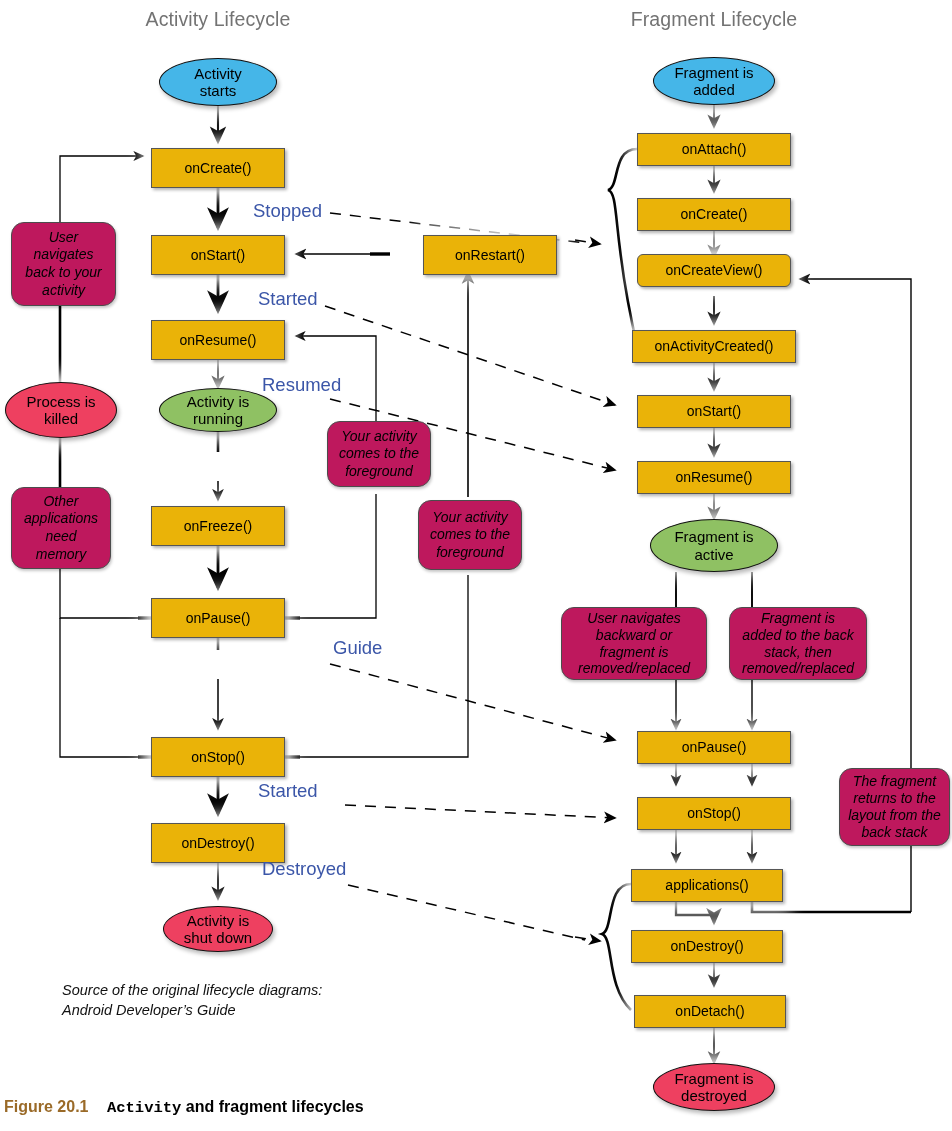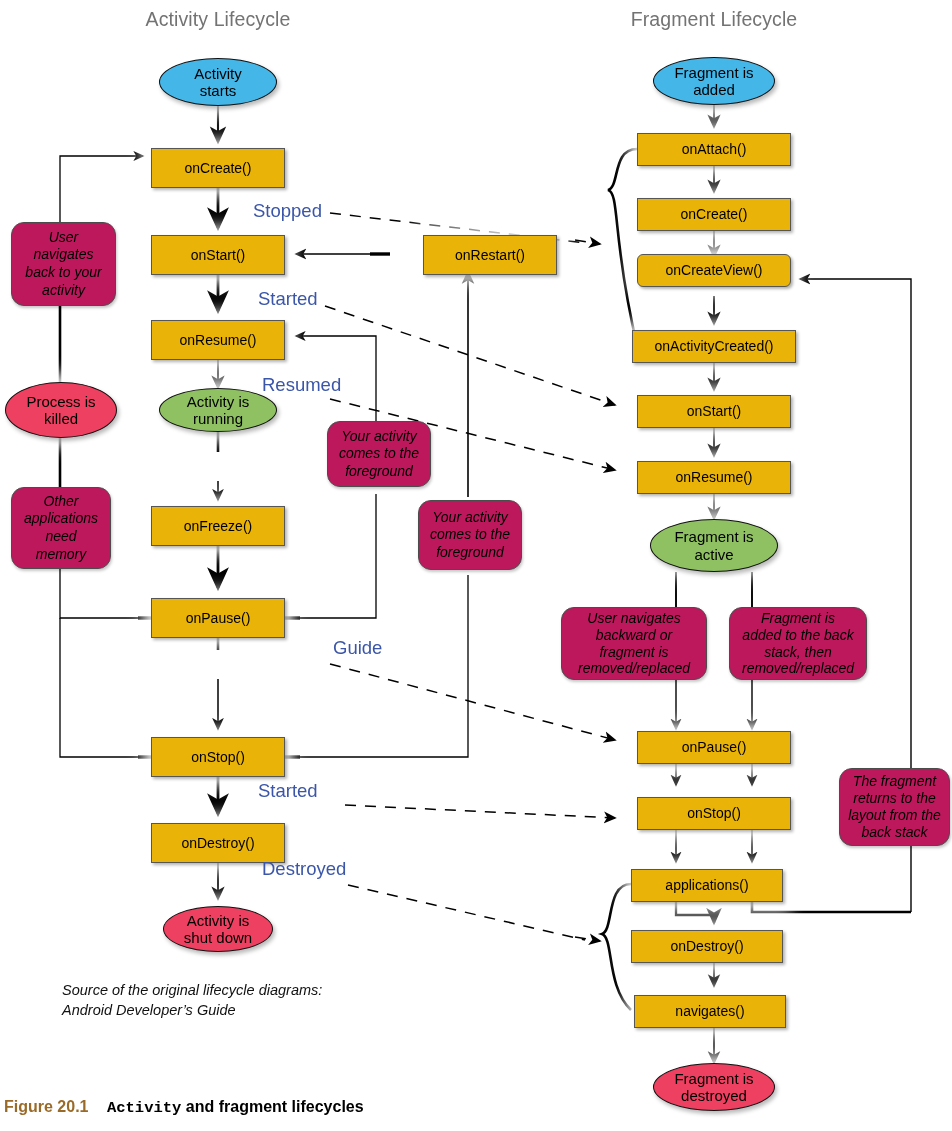--- a/index.html
+++ b/index.html
@@ -219,21 +219,21 @@
 removed/replaced</div>
 
   <div class="node proc" style="left:637px;top:731px;width:154px;height:33px;">onPause()</div>
 
   <div class="node proc" style="left:637px;top:797px;width:154px;height:33px;">onStop()</div>
 
   <div class="node proc" style="left:631px;top:869px;width:152px;height:33px;">applications()</div>
 
   <div class="node proc" style="left:631px;top:930px;width:152px;height:33px;">onDestroy()</div>
 
-  <div class="node proc" style="left:634px;top:995px;width:152px;height:33px;">navigates()</div>
+  <div class="node proc" style="left:634px;top:995px;width:152px;height:33px;">onDetach()</div>
 
   <div class="node term" style="left:653px;top:1063px;width:122px;height:48px;background:#ee4060;white-space:pre-line;">Fragment is
 destroyed</div>
 
   <div class="node callout" style="left:839px;top:768px;width:111px;height:78px;white-space:pre-line;line-height:1.2;">The fragment
 returns to the
 layout from the
 back stack</div>
 
   <div class="state-label" style="left:253px;top:200px;">Stopped</div>

